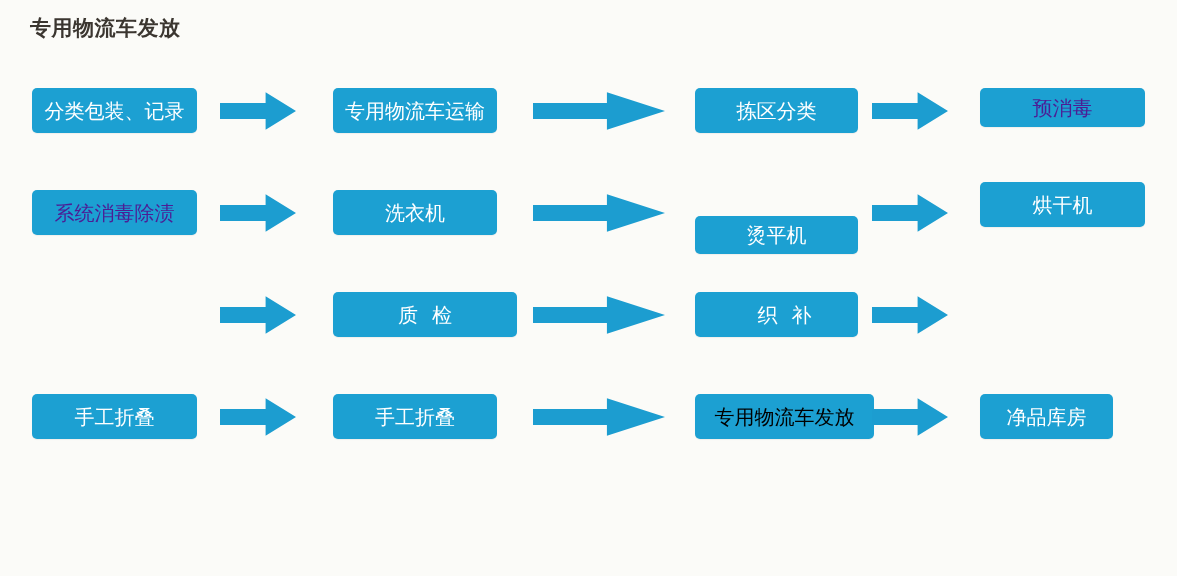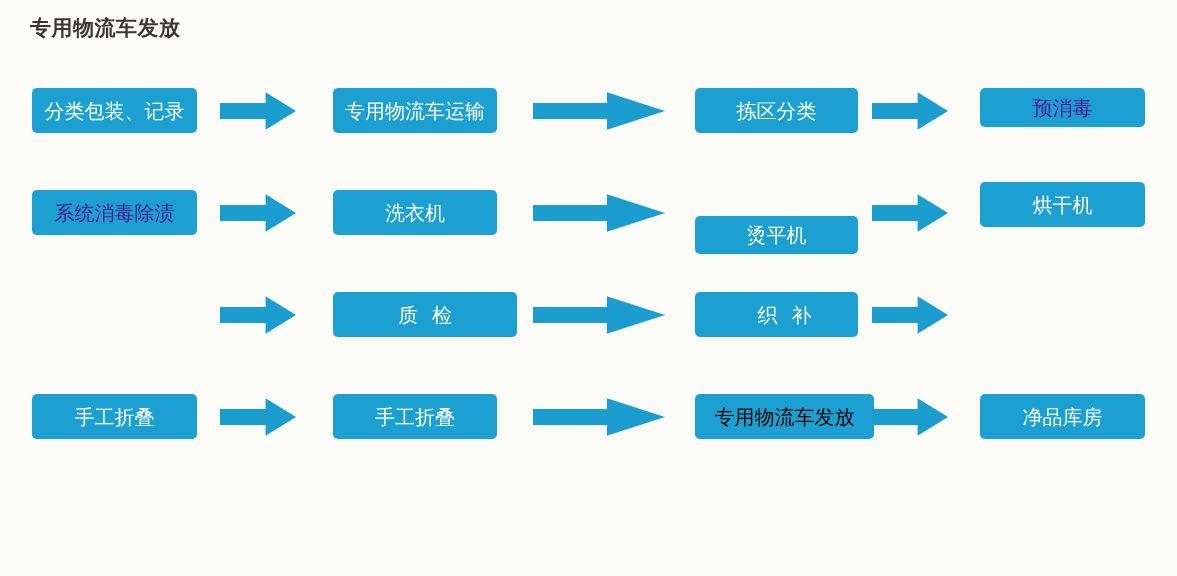--- a/index.html
+++ b/index.html
@@ -114,21 +114,21 @@
       </svg>
     </div>
     <div class="arrow" style="left: 872px; top: 294.5px; width: 76px; height: 40px;">
       <svg viewBox="0 0 76 40" xmlns="http://www.w3.org/2000/svg">
         <polygon points="0.00,12.00 45.60,12.00 45.60,1.20 76.00,20.00 45.60,38.80 45.60,28.00 0.00,28.00" fill="#1C9DD0"></polygon>
       </svg>
     </div>
     <div class="node" style="left: 32px; top: 394px; width: 165px; height: 45px; background: rgb(28, 160, 210); color: rgb(255, 255, 255);">手工折叠</div>
     <div class="node" style="left: 333px; top: 394px; width: 164px; height: 45px; background: rgb(28, 160, 210); color: rgb(255, 255, 255);">手工折叠</div>
     <div class="node" style="left: 695px; top: 394px; width: 179px; height: 45px; background: rgb(28, 160, 210); color: #000000;">专用物流车发放</div>
-    <div class="node" style="left: 980px; top: 394px; width: 165px; height: 45px; background: rgb(28, 160, 210); color: rgb(255, 255, 255);">净品库房</div>
+    <div class="node" style="left: 980px; top: 394px; width: 133px; height: 45px; background: rgb(28, 160, 210); color: rgb(255, 255, 255);">净品库房</div>
     <div class="arrow" style="left: 220px; top: 396.5px; width: 76px; height: 40px;">
       <svg viewBox="0 0 76 40" xmlns="http://www.w3.org/2000/svg">
         <polygon points="0.00,12.00 45.60,12.00 45.60,1.20 76.00,20.00 45.60,38.80 45.60,28.00 0.00,28.00" fill="#1C9DD0"></polygon>
       </svg>
     </div>
     <div class="arrow" style="left: 533px; top: 396.5px; width: 132px; height: 40px;">
       <svg viewBox="0 0 132 40" xmlns="http://www.w3.org/2000/svg">
         <polygon points="0.00,12.00 73.92,12.00 73.92,1.20 132.00,20.00 73.92,38.80 73.92,28.00 0.00,28.00" fill="#1C9DD0"></polygon>
       </svg>
     </div>

